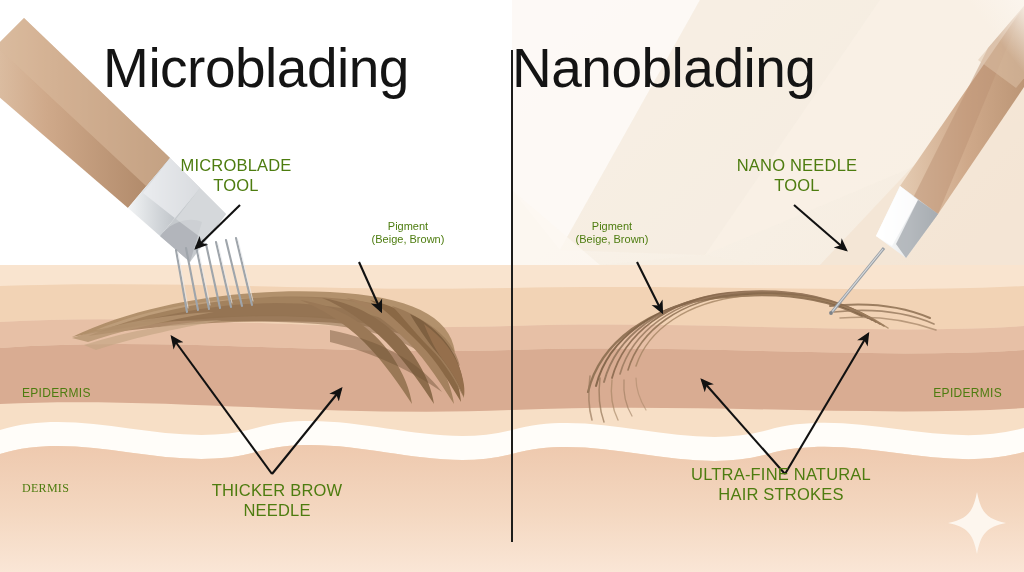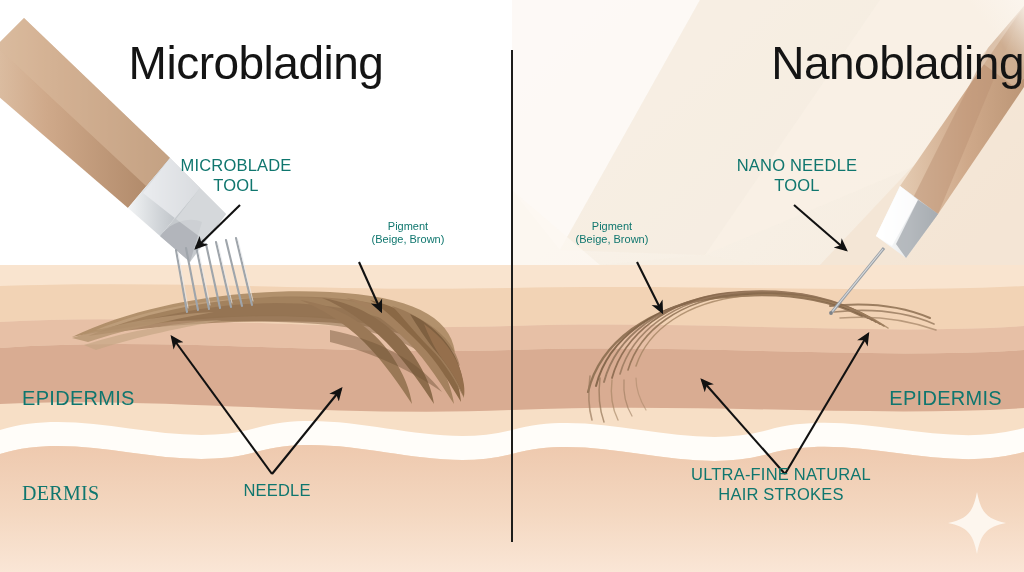--- a/index.html
+++ b/index.html
@@ -20,34 +20,34 @@
   
   #divider {
     position:absolute; left:511px; top:50px;
     width:2px; height:492px;
     background:#1d1d1b;
   }
 
   
   .title {
     position:absolute; top:36px;
-    font-size:46px; font-weight:400; color:#141414;
+    font-size:55px; font-weight:400; color:#141414;
     letter-spacing:-0.5px; white-space:nowrap;
   }
   #title-left  { left:0; width:512px; text-align:center; }
-  #title-right { left:512px; width:512px; text-align:right; }
+  #title-right { left:512px; width:512px; text-align:left; }
 
   
   .label {
-    position:absolute; color:#0f766e; white-space:nowrap;
+    position:absolute; color:#4d7c0f; white-space:nowrap;
     line-height:1.22;
   }
   .label.upper { font-size:16.5px; letter-spacing:.2px; }
   .label.mixed { font-size:11px; }
-  .label.layer { font-size:20px; letter-spacing:.3px; }
+  .label.layer { font-size:12px; letter-spacing:.3px; }
   .label.ctr { text-align:center; }
   .label .l2 { display:block; }
 
   #lbl-microblade-tool { left:139px; top:155px; width:194px; }
   #lbl-nano-tool       { left:700px; top:155px; width:194px; }
   #lbl-pigment-left    { left:332px; top:220px; width:152px; }
   #lbl-pigment-right   { left:536px; top:220px; width:152px; }
   #lbl-thicker         { left:183px; top:480px; width:188px; }
   #lbl-ultrafine       { left:666px; top:464px; width:230px; }
   #lbl-epidermis-left  { left:22px;  top:386px; }
@@ -268,20 +268,21 @@
     <span>Pigment</span>
     <span class="l2">(Beige, Brown)</span>
   </div>
 
   <div class="label mixed ctr" id="lbl-pigment-right">
     <span>Pigment</span>
     <span class="l2">(Beige, Brown)</span>
   </div>
 
   <div class="label upper ctr" id="lbl-thicker">
+    <span>THICKER BROW</span>
     <span class="l2">NEEDLE</span>
   </div>
 
   <div class="label upper ctr" id="lbl-ultrafine">
     <span>ULTRA-FINE NATURAL</span>
     <span class="l2">HAIR STROKES</span>
   </div>
 
   <div class="label layer" id="lbl-epidermis-left">EPIDERMIS</div>
   <div class="label layer" id="lbl-epidermis-right">EPIDERMIS</div>

